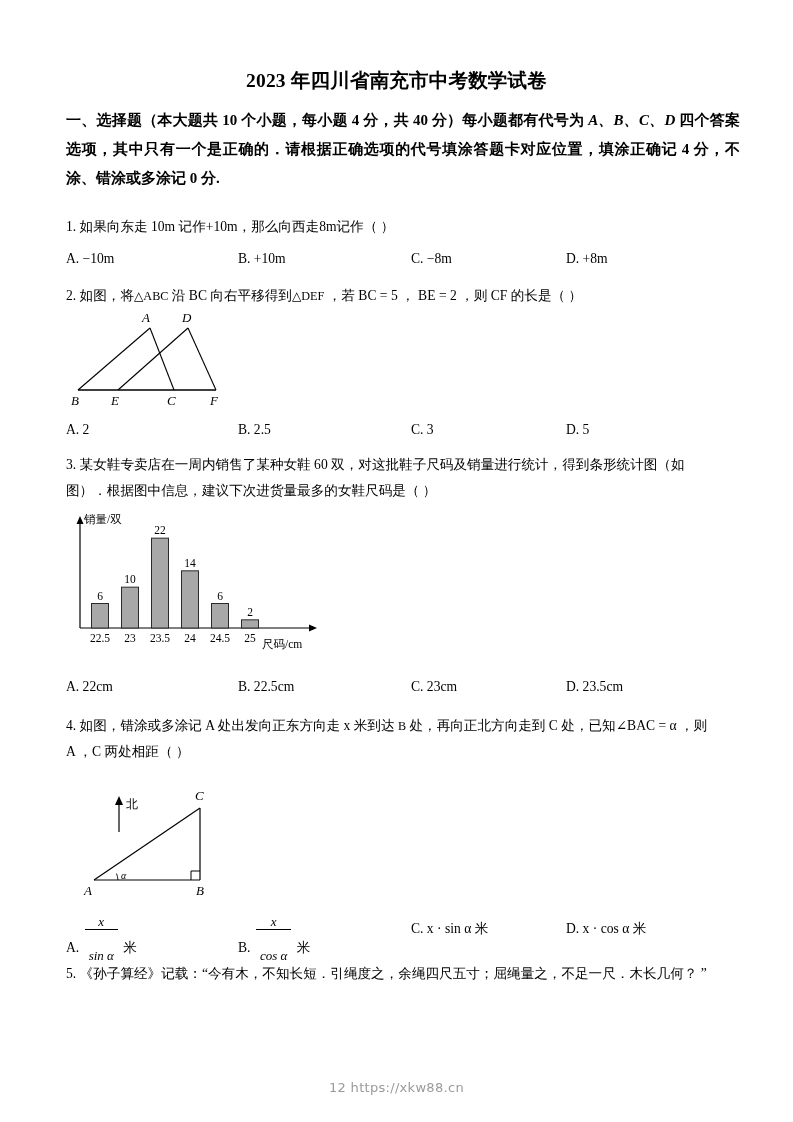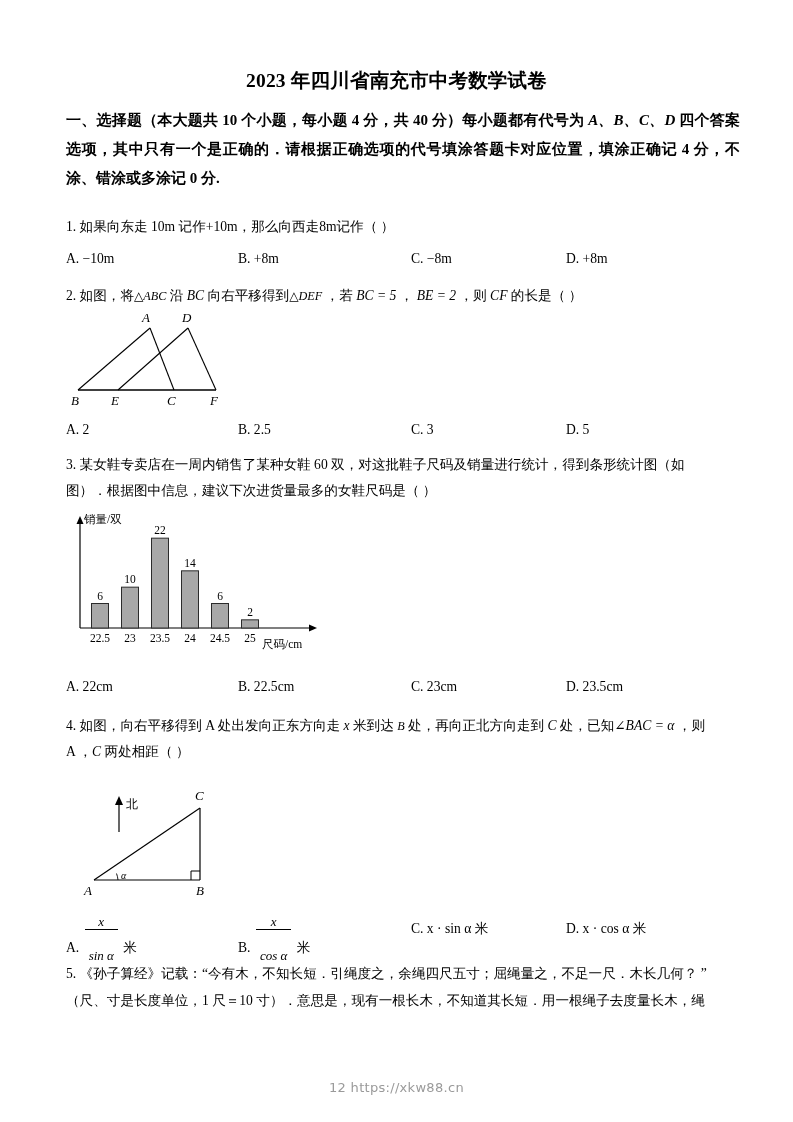--- a/index.html
+++ b/index.html
@@ -38,21 +38,21 @@
   .intro .lat { font-family: "Liberation Serif", serif; font-style: italic; }
 
   
   .q {
     position: absolute;
     left: 66px;
     width: 674px;
     font-size: 13.6px;
     line-height: 26px;
   }
-  .q .it { font-style: italic; }
+  .q .it { }
   .q .sm { font-size: 12.2px; }
 
   
   .opts {
     position: absolute;
     left: 66px; width: 674px;
     font-size: 13.6px;
     line-height: 22px;
   }
   .opts .opt { position: absolute; top: 0; white-space: nowrap; }
@@ -111,21 +111,21 @@
   <div class="intro">
     <span>一、选择题（本大题共 10 个小题，每小题 4 分，共 40 分）每小题都有代号为 </span><span class="lat">A、B、C、D</span><span> 四个答案选项，其中只有一个是正确的．请根据正确选项的代号填涂答题卡对应位置，填涂正确记 4 分，不涂、错涂或多涂记 0 分.</span>
   </div>
 
   <div class="q" style="top:206px;">
     <span>1.</span>
     <span>如果向东走 10m 记作</span><span>+10m</span><span>，那么向西走</span><span>8m</span><span>记作（      ）</span>
   </div>
   <div class="opts" style="top:240px;">
     <span class="opt opt-a">A.  −10m</span>
-    <span class="opt opt-b">B.  +8m</span>
+    <span class="opt opt-b">B.  +10m</span>
     <span class="opt opt-c">C.  −8m</span>
     <span class="opt opt-d">D.  +8m</span>
   </div>
 
   <div class="q" style="top:275px;">
     <span>2.</span>
     <span>如图，将</span><span class="it sm">△ABC</span><span> 沿 </span><span class="it">BC</span><span> 向右平移得到</span><span class="it sm">△DEF</span><span> ，若 </span><span class="it">BC = 5</span><span> ， </span><span class="it">BE = 2</span><span> ，则 </span><span class="it">CF</span><span> 的长是（      ）</span>
   </div>
 
   <div class="fig" style="left:66px; top:296px;">
@@ -197,21 +197,21 @@
   <div class="opts" style="top:668px;">
     <span class="opt opt-a">A. 22cm</span>
     <span class="opt opt-b">B. 22.5cm</span>
     <span class="opt opt-c">C. 23cm</span>
     <span class="opt opt-d">D. 23.5cm</span>
   </div>
 
   <div class="q" style="top:705px;">
     <div>
       <span>4.</span>
-      <span>如图，向右平移得到 A 处出发向正东方向走 </span><span class="it">x</span><span> 米到达 </span><span class="it sm">B</span><span> 处，再向正北方向走到 </span><span class="it">C</span><span> 处，已知</span><span class="it">∠BAC = α</span><span> ，则</span>
+      <span>如图，错涂或多涂记 A 处出发向正东方向走 </span><span class="it">x</span><span> 米到达 </span><span class="it sm">B</span><span> 处，再向正北方向走到 </span><span class="it">C</span><span> 处，已知</span><span class="it">∠BAC = α</span><span> ，则</span>
     </div>
     <div>
       <span>A ，</span><span class="it">C</span><span> 两处相距（      ）</span>
     </div>
   </div>
 
   <div class="fig" style="left:66px; top:772px;">
     <svg width="180" height="126" viewBox="0 0 180 126">
 
       <line x1="28" y1="100" x2="134" y2="100" stroke="#000" stroke-width="1.2"></line>
@@ -252,20 +252,17 @@
     </span>
     <span class="opt opt-c it">C.  x · sin α 米</span>
     <span class="opt opt-d it">D.  x · cos α 米</span>
   </div>
 
   <div class="q" style="top:952px; line-height:27px;">
     <div>
       <span>5.</span>
       <span>《孙子算经》记载：“今有木，不知长短．引绳度之，余绳四尺五寸；屈绳量之，不足一尺．木长几何？ ”</span>
     </div>
-    <div>
-      <span>（尺、寸是长度单位，1 尺＝10 寸）．意思是，现有一根长木，不知道其长短．用一根绳子去度量长木，绳</span>
-    </div>
   </div>
 
   <div class="footer">12 https://xkw88.cn</div>
 
 </div>
 
 </body></html>

